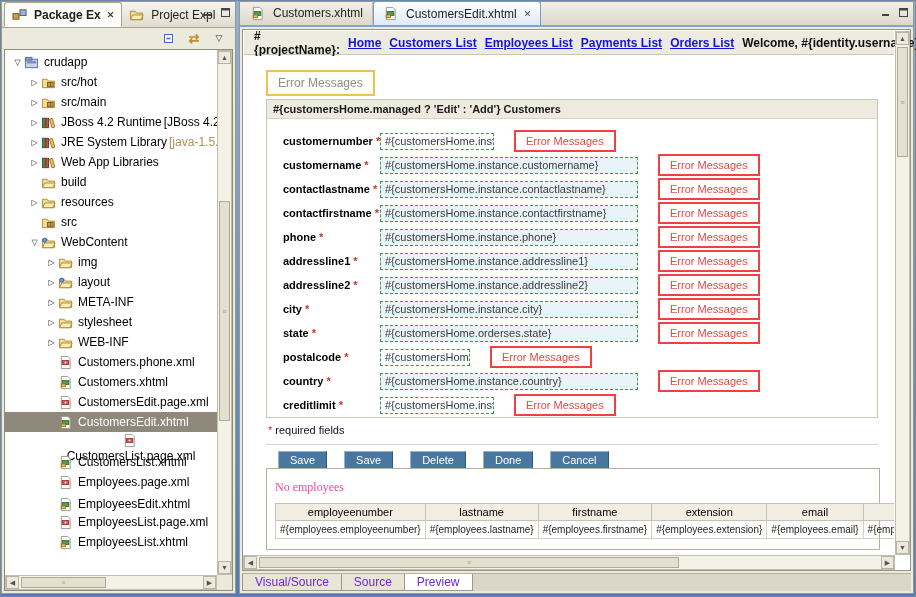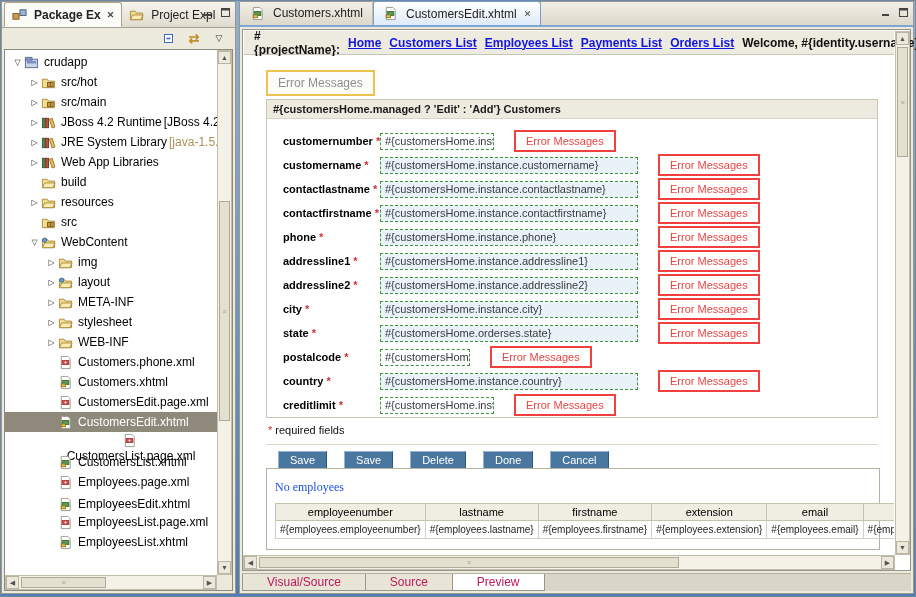--- a/index.html
+++ b/index.html
@@ -69,27 +69,27 @@
   .embox{margin-left:20px;border:2px solid #F04040;color:#E84545;font-size:11px;padding:3px 10px;white-space:nowrap;background:#FFF}
   .reqnote{font-size:11px;margin:6px 0 8px 2px;color:#111}
   .btnrow{border-top:1px solid #D8D4C8;margin-top:6px;padding:6px 0 0 12px;display:flex;gap:17px;width:612px}
   .btn{background:#49779F;border:1px solid;border-color:#93B2D0 #2F567D #2F567D #93B2D0;color:#FFF;font-size:11px;padding:2px 11px;font-family:inherit;white-space:nowrap}
 
   .rtabs{display:flex;margin-top:10px;position:relative;z-index:2}
   .rtab{font-size:11px;padding:3px 11px;background:#EBE8DB;border:1px solid #B5B1A1;border-left:none;color:#222}
   .rtab:first-child{border-left:1px solid #B5B1A1}
   .rtab.active{background:#FFF;border-bottom:1px solid #FFF}
   .rpanel{border:1px solid #B5B1A1;width:614px;padding:9px 6px 10px 6px;margin-top:-1px;background:#FFF;position:relative;z-index:1}
-  .noemp{font-family:"Liberation Serif",serif;font-size:12px;margin:2px 0 8px 2px;color:#1d4ed8}
+  .noemp{font-family:"Liberation Serif",serif;font-size:12px;margin:2px 0 8px 2px;color:#ec4899}
   table.etable{border-collapse:collapse;margin-left:2px}
   .etable th{font-weight:normal;font-size:11px;background:#F0EDE2;border:1px solid #C6C2B2;padding:2px 6px;height:17px;white-space:nowrap}
   .etable td{font-size:10px;border:1px solid #D4D0C2;padding:3px 4px;white-space:nowrap;color:#222}
 
   .btabbar{position:absolute;left:2px;right:2px;bottom:2px;height:18px;background:#D9D5C7;display:flex;border-top:1px solid #B5B1A1}
-  .btab{font-size:12px;padding:1px 24px;background:#E8E4D6;border:1px solid #9C9887;border-top:none;margin-right:-1px;color:#be185d;white-space:nowrap}
+  .btab{font-size:12px;padding:1px 12px;background:#E8E4D6;border:1px solid #9C9887;border-top:none;margin-right:-1px;color:#6d28d9;white-space:nowrap}
   .btab.active{background:#FFF}
 </style>
 </head>
 <body>
 
 <div id="win">
 
   <div id="left" class="panel">
     <div class="tabbar">
       <div class="vtab active">

